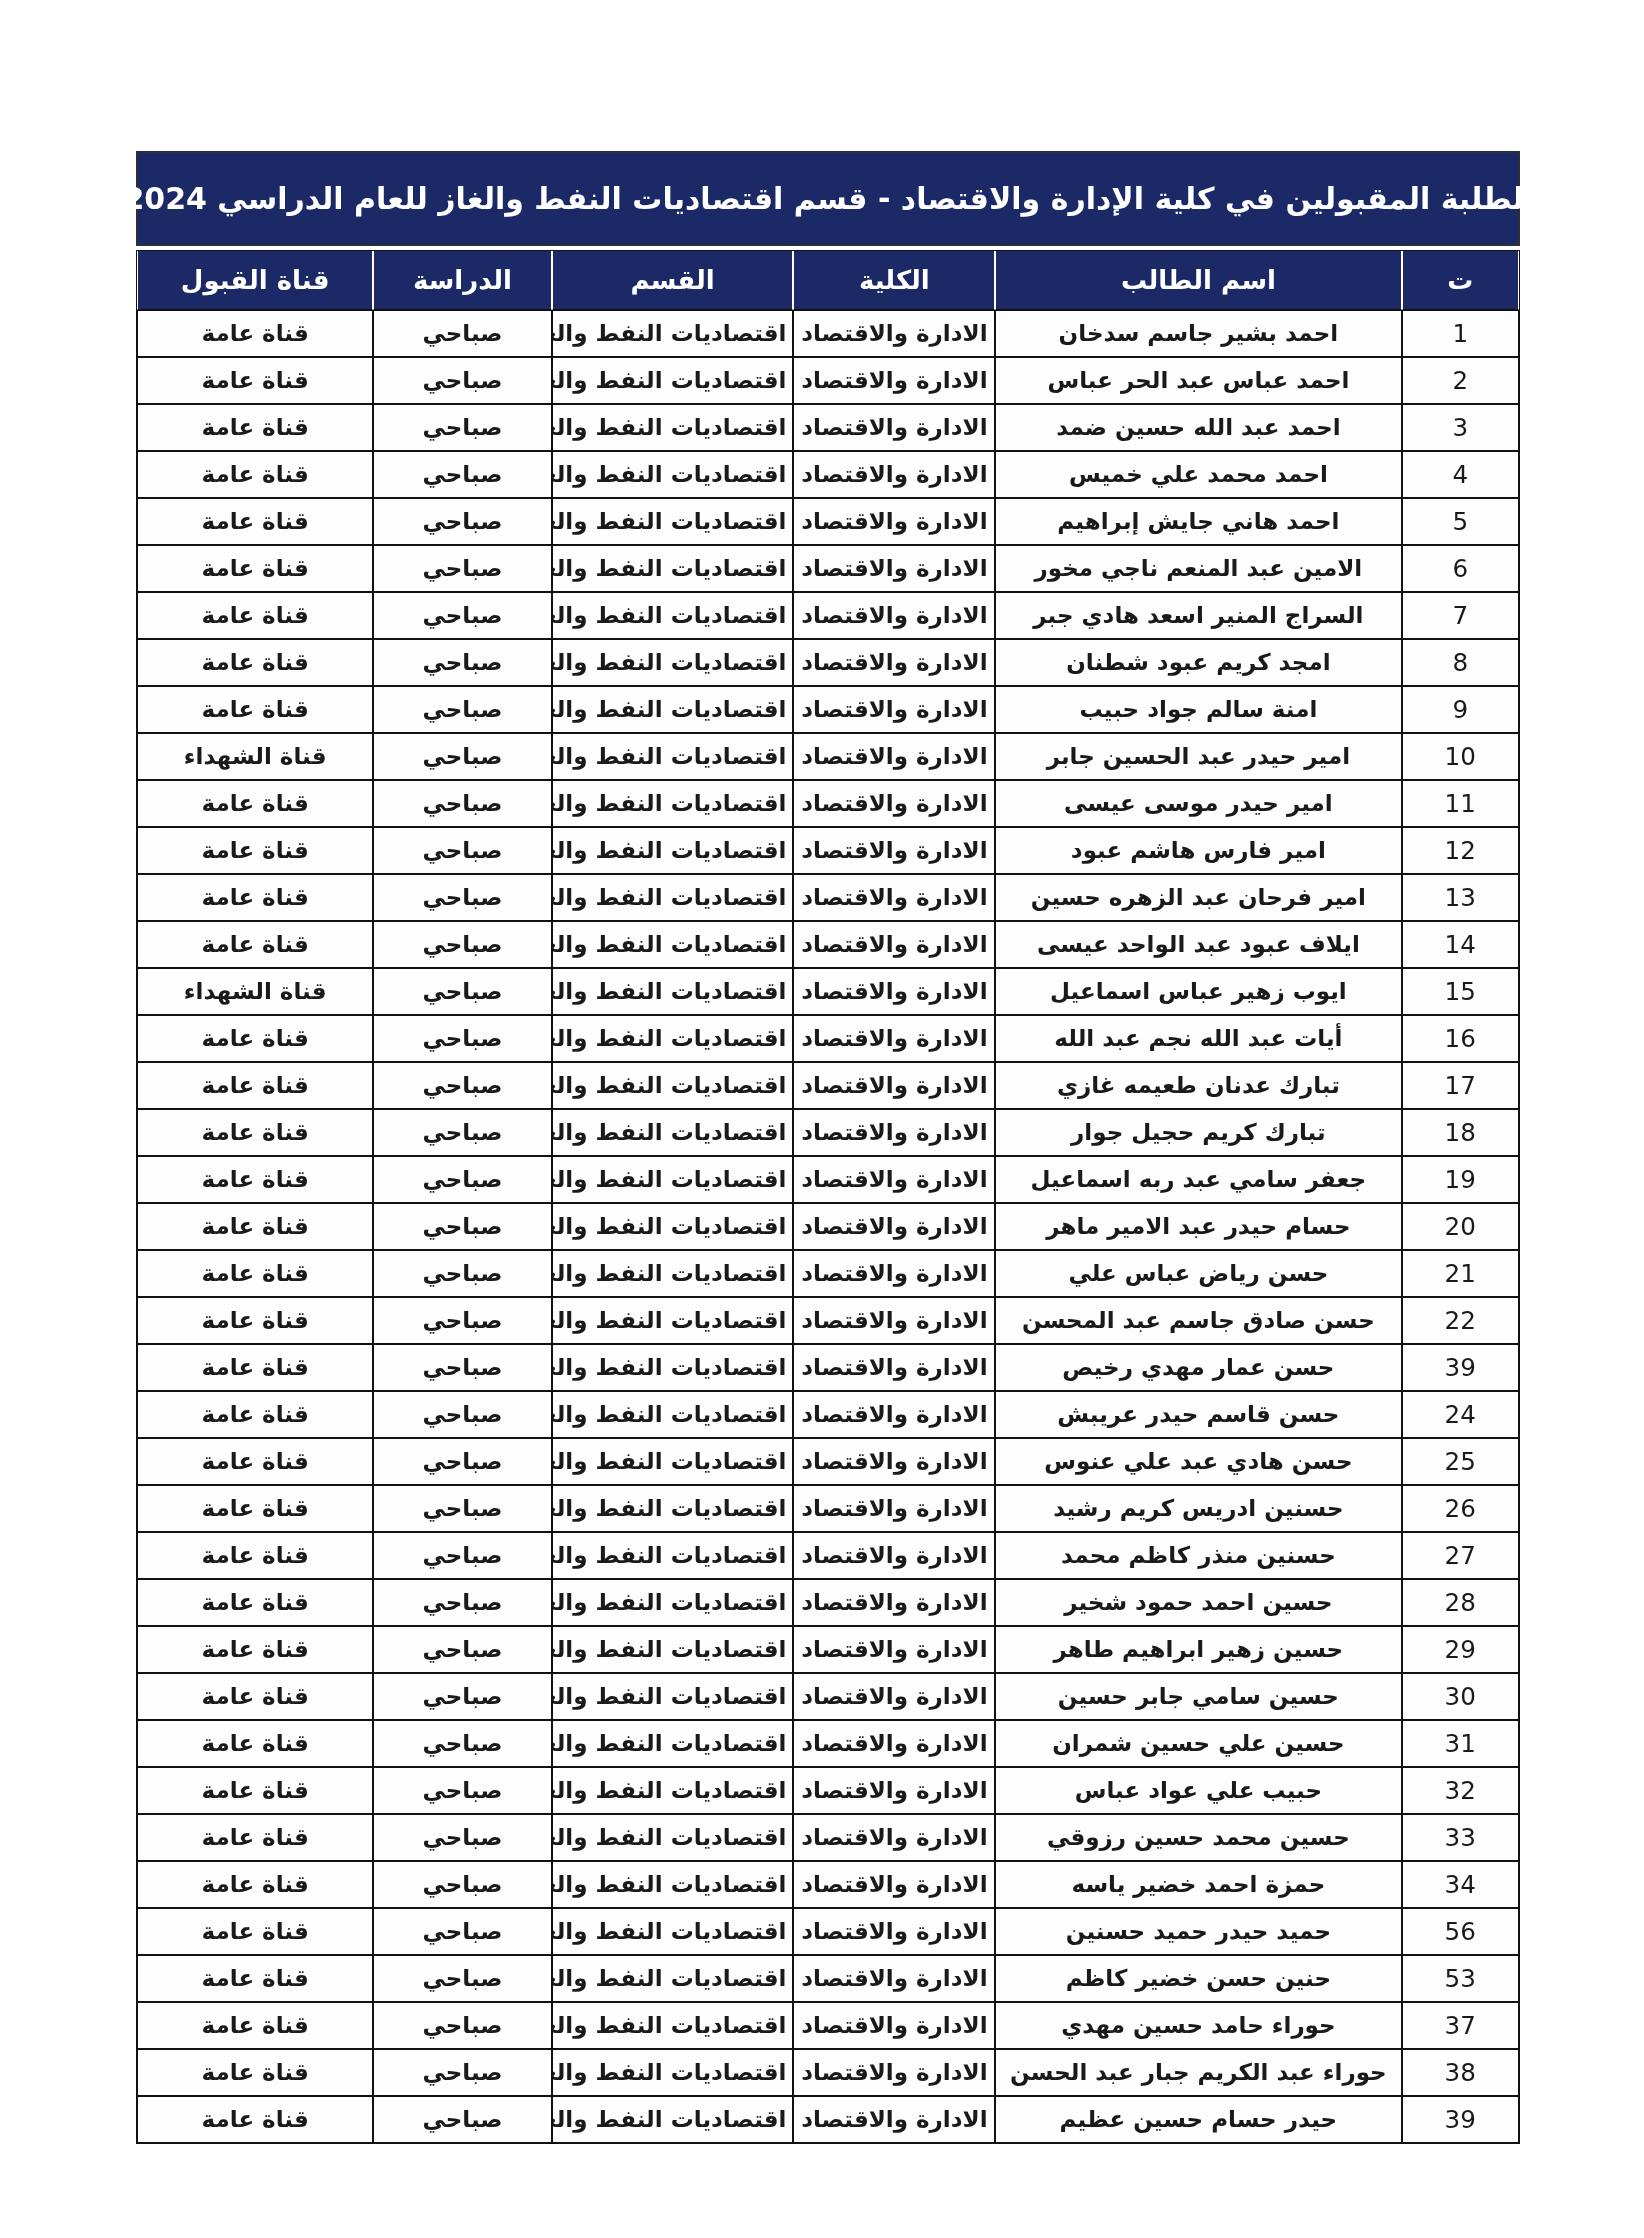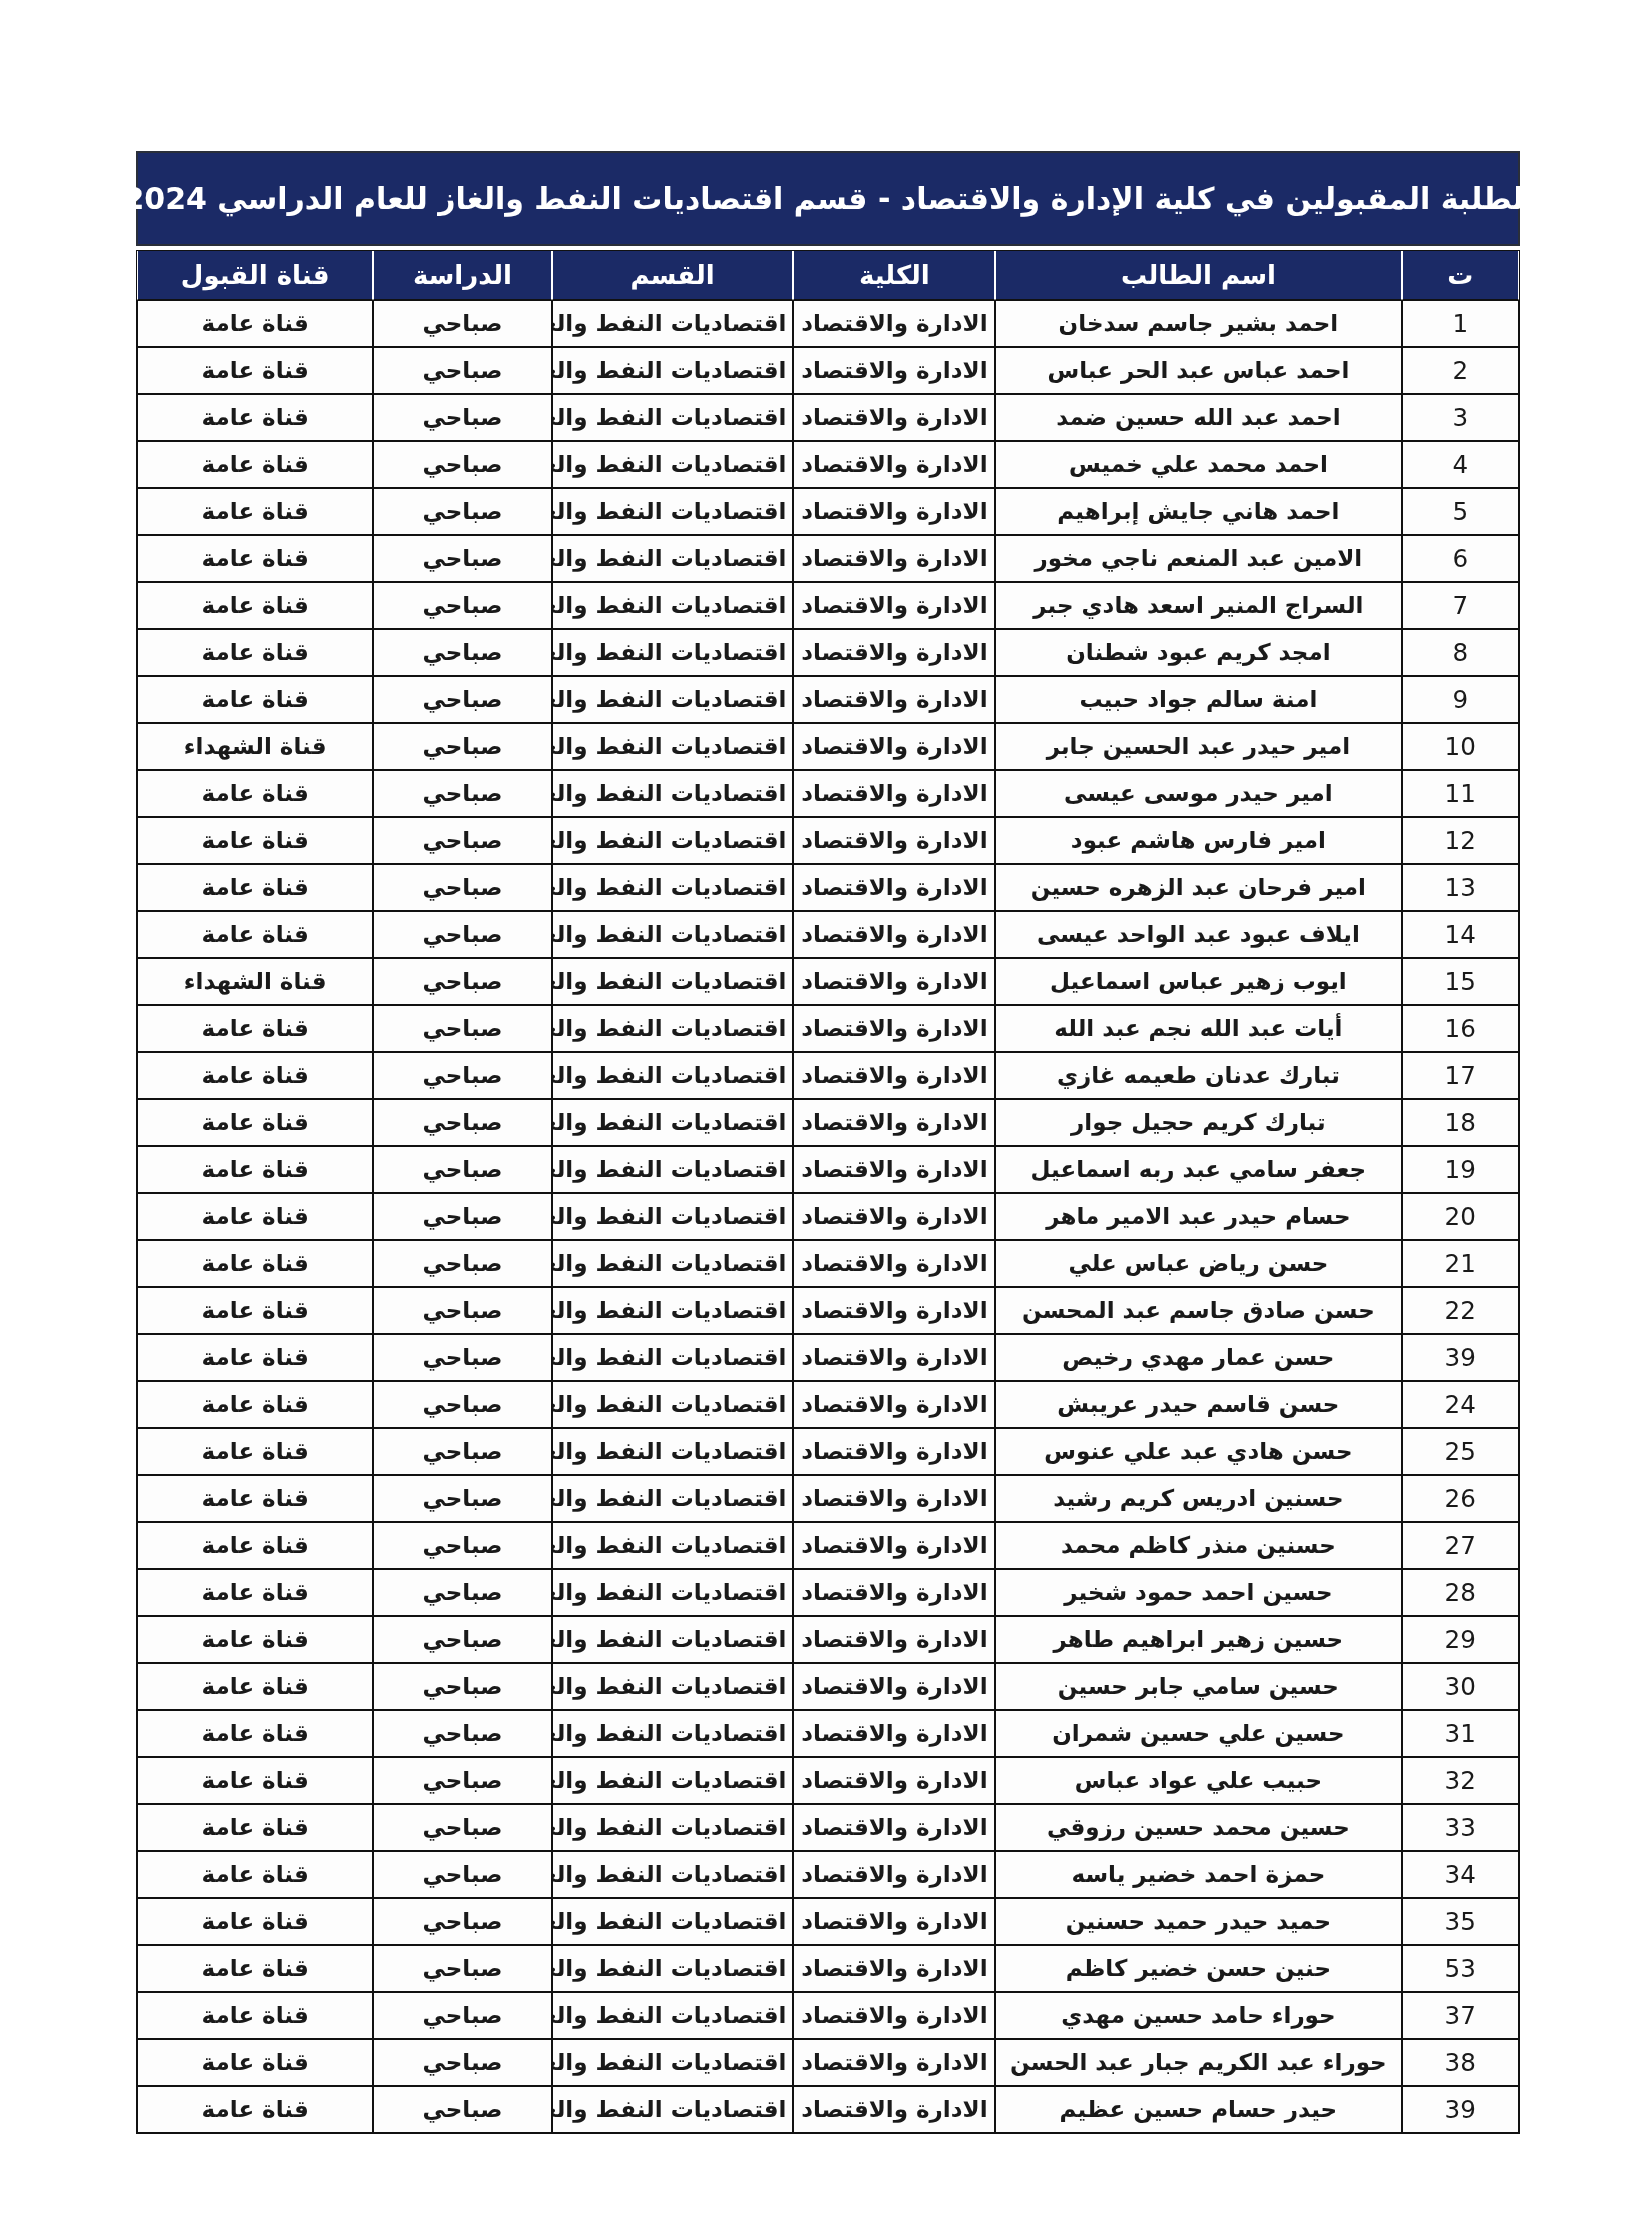--- a/index.html
+++ b/index.html
@@ -48,21 +48,21 @@
     border-spacing: 0;
     border: 1.5px solid #111111;
     table-layout: fixed;
   }
   table.students thead th {
     box-sizing: border-box;
     background: #1b2a66;
     color: #ffffff;
     font-size: 26px;
     font-weight: bold;
-    height: 49px;
+    height: 59px;
     text-align: center;
     vertical-align: middle;
     border-left: 1.5px solid #ffffff;
     border-right: 1.5px solid #ffffff;
     border-bottom: 1.5px solid #111111;
     padding: 1.5px 4.5px;
     overflow: hidden;
   }
   table.students tbody td {
     box-sizing: border-box;
@@ -380,21 +380,21 @@
           </tr>
           <tr>
             <td class="cell-no">34</td>
             <td class="cell-name">حمزة احمد خضير ياسه</td>
             <td class="cell-college">الادارة والاقتصاد</td>
             <td class="cell-department">اقتصاديات النفط والغاز</td>
             <td class="cell-study">صباحي</td>
             <td class="cell-channel">قناة عامة</td>
           </tr>
           <tr>
-            <td class="cell-no">35</td>
+            <td class="cell-no">56</td>
             <td class="cell-name">حميد حيدر حميد حسنين</td>
             <td class="cell-college">الادارة والاقتصاد</td>
             <td class="cell-department">اقتصاديات النفط والغاز</td>
             <td class="cell-study">صباحي</td>
             <td class="cell-channel">قناة عامة</td>
           </tr>
           <tr>
             <td class="cell-no">53</td>
             <td class="cell-name">حنين حسن خضير كاظم</td>
             <td class="cell-college">الادارة والاقتصاد</td>

